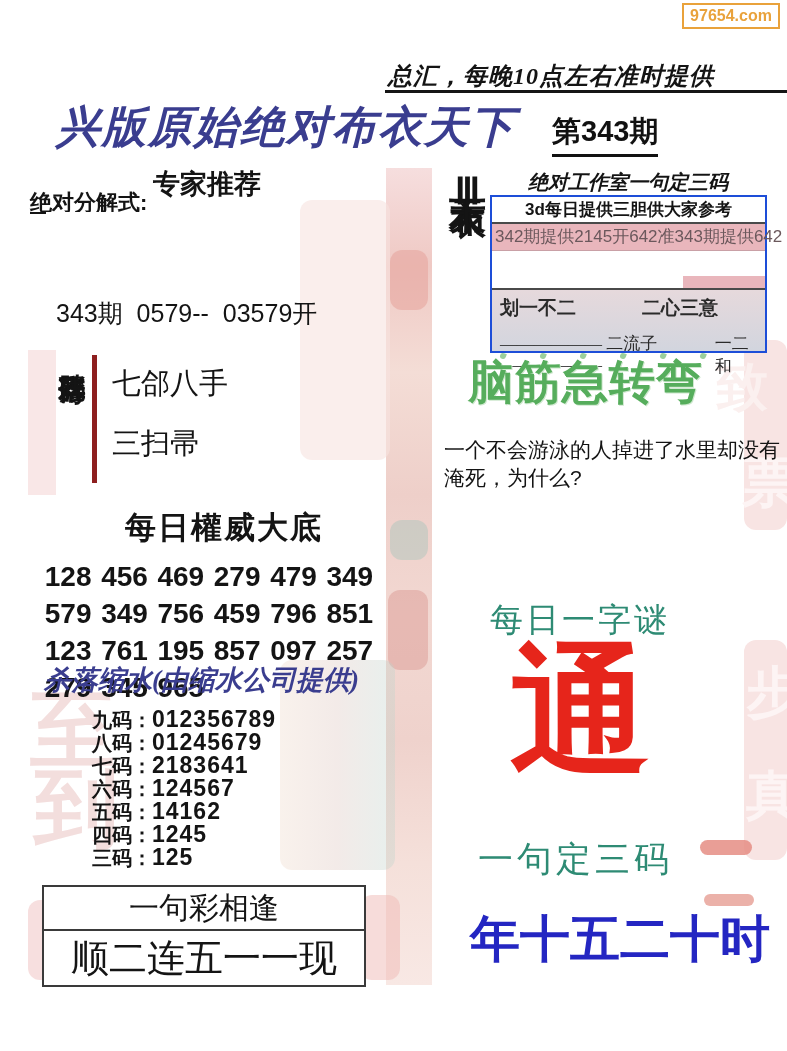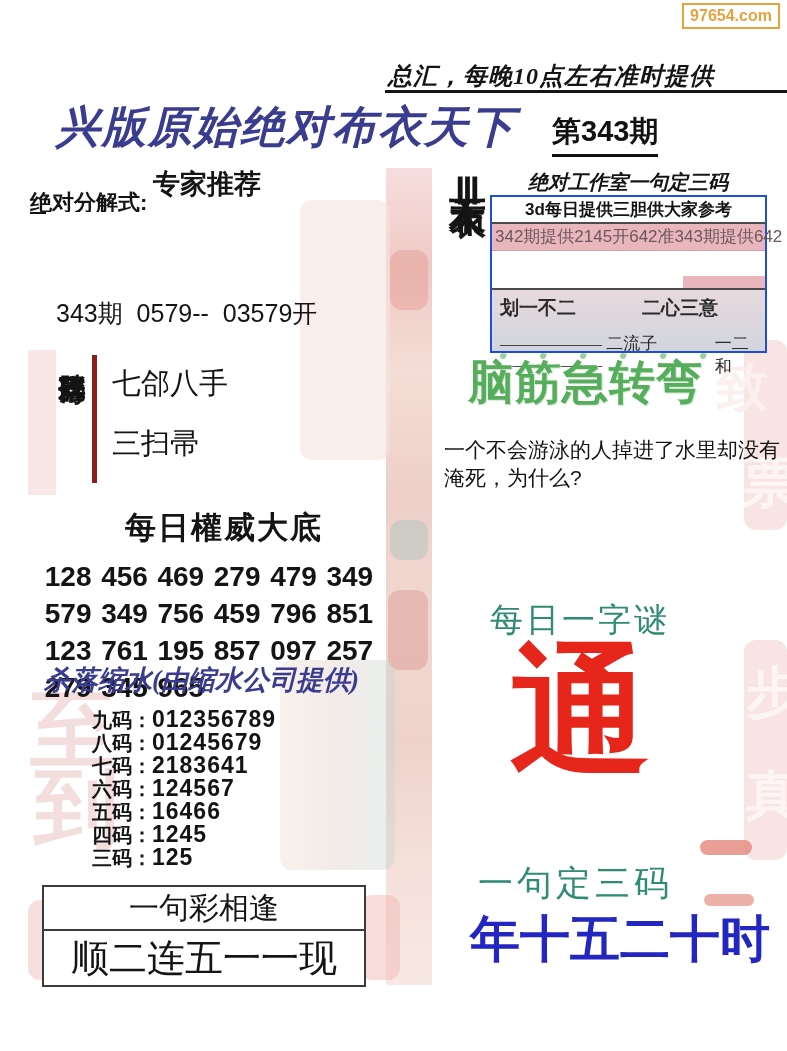--- a/index.html
+++ b/index.html
@@ -71,21 +71,21 @@
   #sprigs{left:500px;top:353px;display:flex;gap:34px;}
   .sprig{width:6px;height:6px;border-radius:50% 0 50% 50%;background:#7abf7a;opacity:.75;transform:rotate(20deg);}
   #brain-header{left:468px;top:352px;font-size:46px;font-weight:bold;color:var(--green);
     letter-spacing:1px;text-shadow:1px 1px 0 #cfe8cf;white-space:nowrap;}
   #riddle-text{left:444px;top:436px;font-size:21px;line-height:28px;white-space:pre-line;color:#141414;}
   #riddle-band{left:468px;top:594px;width:255px;height:42px;background:#fff;}
   #daily-riddle-header{left:490px;top:598px;font-size:33px;color:var(--teal);letter-spacing:3px;
     font-family:"Liberation Serif",serif;white-space:nowrap;}
   #red-char{left:510px;top:642px;font-size:140px;font-weight:bold;line-height:1;color:var(--red);
     font-family:"Liberation Serif",serif;}
-  #one-sentence-header{left:478px;top:860px;font-size:35px;color:var(--teal);letter-spacing:4px;
+  #one-sentence-header{left:478px;top:836px;font-size:35px;color:var(--teal);letter-spacing:4px;
     font-family:"Liberation Serif",serif;white-space:nowrap;}
   #final-phrase{left:470px;top:906px;font-size:50px;font-weight:bold;color:var(--phrase_blue);
     white-space:nowrap;font-family:Liberation Mono, monospace;}
 </style>
 </head>
 <body>
 
 <div id="page">
 
   <div class="wash" id="center-strip"></div>
@@ -165,21 +165,21 @@
     <div class="code-row">
       <span class="code-label">七码：</span>
       <span class="code-value">2183641</span>
     </div>
     <div class="code-row">
       <span class="code-label">六码：</span>
       <span class="code-value">124567</span>
     </div>
     <div class="code-row">
       <span class="code-label">五码：</span>
-      <span class="code-value">16466</span>
+      <span class="code-value">14162</span>
     </div>
     <div class="code-row">
       <span class="code-label">四码：</span>
       <span class="code-value">1245</span>
     </div>
     <div class="code-row">
       <span class="code-label">三码：</span>
       <span class="code-value">125</span>
     </div>
   </div>

